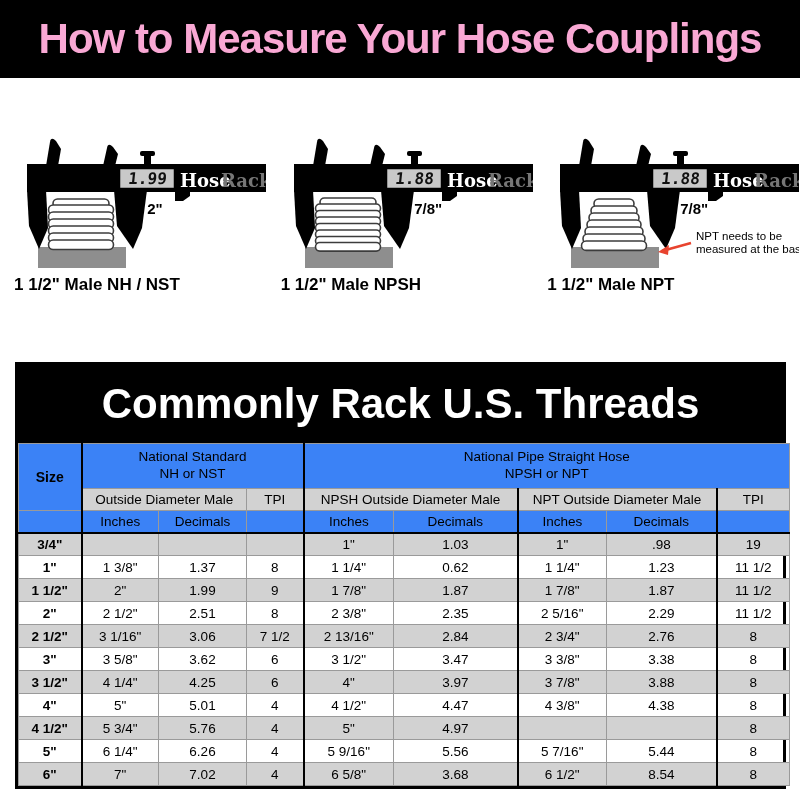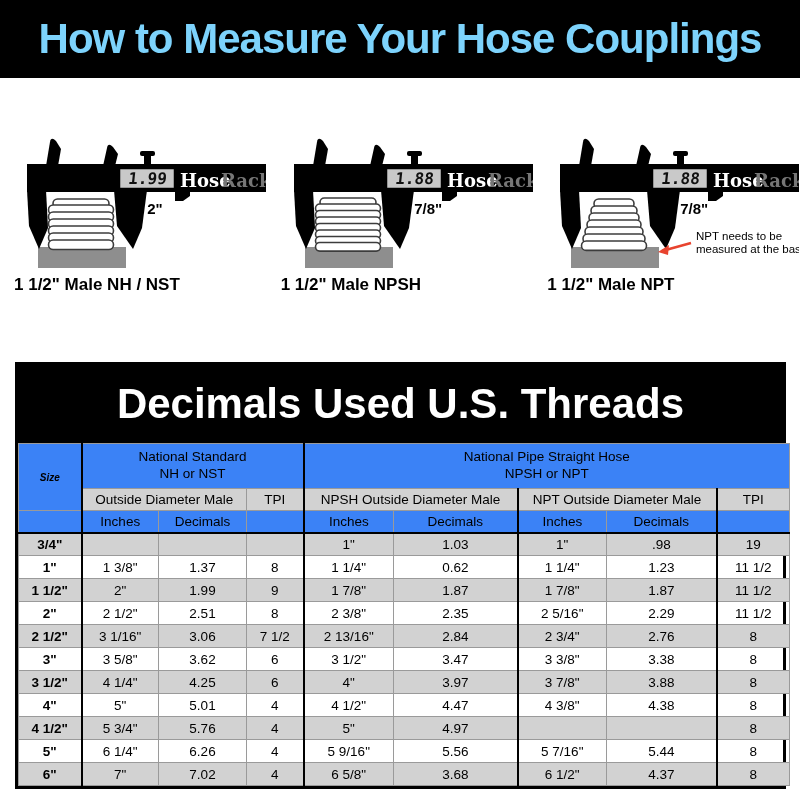--- a/index.html
+++ b/index.html
@@ -2,21 +2,21 @@
 <html><head>
 <meta charset="utf-8">
 <style>
   * { margin:0; padding:0; box-sizing:border-box; }
   html,body { width:800px; height:800px; background:#fff; overflow:hidden;
               font-family:"Liberation Sans", sans-serif; }
 
   
   .top-banner { width:800px; height:78px; background:#000; display:flex;
                 align-items:center; justify-content:center; }
-  .top-banner h1 { color:#7dd3fc; font-size:42px; font-weight:bold; letter-spacing:-1px;
+  .top-banner h1 { color:#f9a8d4; font-size:42px; font-weight:bold; letter-spacing:-1px;
                    white-space:nowrap; }
 
   
   .calipers-row { display:flex; width:800px; }
   .caliper-section { flex:1 1 0; min-width:0; }
   .caliper-section svg { display:block; width:266px; height:140px; margin-top:52px; }
   .caliper-caption { font-size:17px; font-weight:bold; color:#000;
                      padding-left:14px; margin-top:5px; white-space:nowrap; }
 
   
@@ -24,21 +24,21 @@
   .table-banner { background:#000; height:78px; display:flex; align-items:center;
                   justify-content:center; }
   .table-banner h2 { color:#fff; font-size:42px; font-weight:bold; }
 
   table { width:100%; border-collapse:collapse; table-layout:fixed;
           font-size:13.5px; color:#000; }
   th, td { border:1px solid #9a9a9a; text-align:center; vertical-align:middle;
            padding:0; overflow:hidden; white-space:nowrap; }
   thead { border-bottom:2px solid #000; }
   thead th { font-weight:normal; background:#3b82f6; }
-  th.size-head { font-weight:bold; font-size:10px;font-style:italic; }
+  th.size-head { font-weight:bold; font-size:14px; }
   .h-gray { background:#d2d2d2; }
   .row-tall { height:45px; }
   .row-mid  { height:22px;padding-left:20px; }
   tbody tr { height:23px; }
   tbody tr:nth-child(odd) { background:#d2d2d2; }
   tbody td:nth-child(1) { font-weight:bold; }
   .thick-r { border-right:2px solid #000 !important; }
   .two-line { line-height:1.25; }
 </style>
 </head>
@@ -138,21 +138,21 @@
       <polygon points="125,122 136,115 135,125" fill="#e8432e"></polygon>
       <text x="163" y="110" font-family="'Liberation Sans',sans-serif" font-size="11.5" fill="#000">NPT needs to be</text>
       <text x="163" y="123" font-family="'Liberation Sans',sans-serif" font-size="11.5" fill="#000">measured at the base</text>
     </svg>
     <div class="caliper-caption">1 1/2" Male NPT</div>
   </div>
 </div>
 
 <div class="table-wrap">
   <div class="table-banner">
-    <h2>Decimals Used U.S. Threads</h2>
+    <h2>Commonly Rack U.S. Threads</h2>
   </div>
   <table>
     <colgroup>
       <col style="width:63px">
         <col style="width:77px">
         <col style="width:88px">
       <col style="width:57px">
         <col style="width:90px">
         <col style="width:124px">
       <col style="width:89px">
@@ -302,18 +302,18 @@
           <td>8</td>
         </tr>
         <tr>
           <td class="thick-r">6"</td>
           <td>7"</td>
           <td>7.02</td>
           <td class="thick-r">4</td>
           <td>6 5/8"</td>
           <td class="thick-r">3.68</td>
           <td>6 1/2"</td>
-          <td class="thick-r">4.37</td>
+          <td class="thick-r">8.54</td>
           <td>8</td>
         </tr>
       </tbody>
   </table>
 </div>
 
 </body></html>

